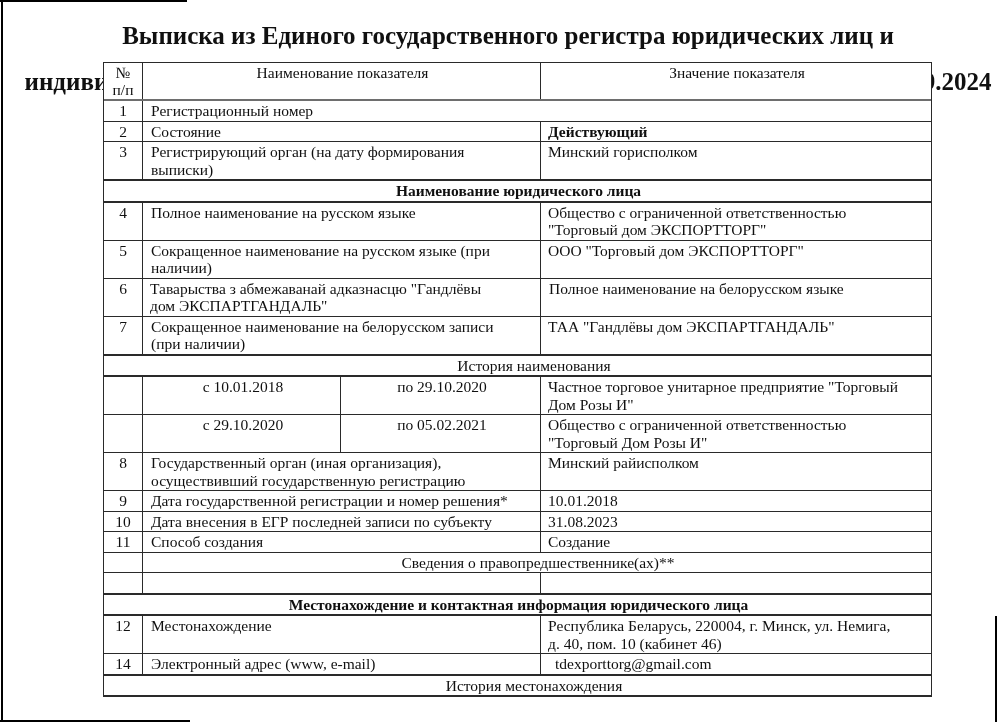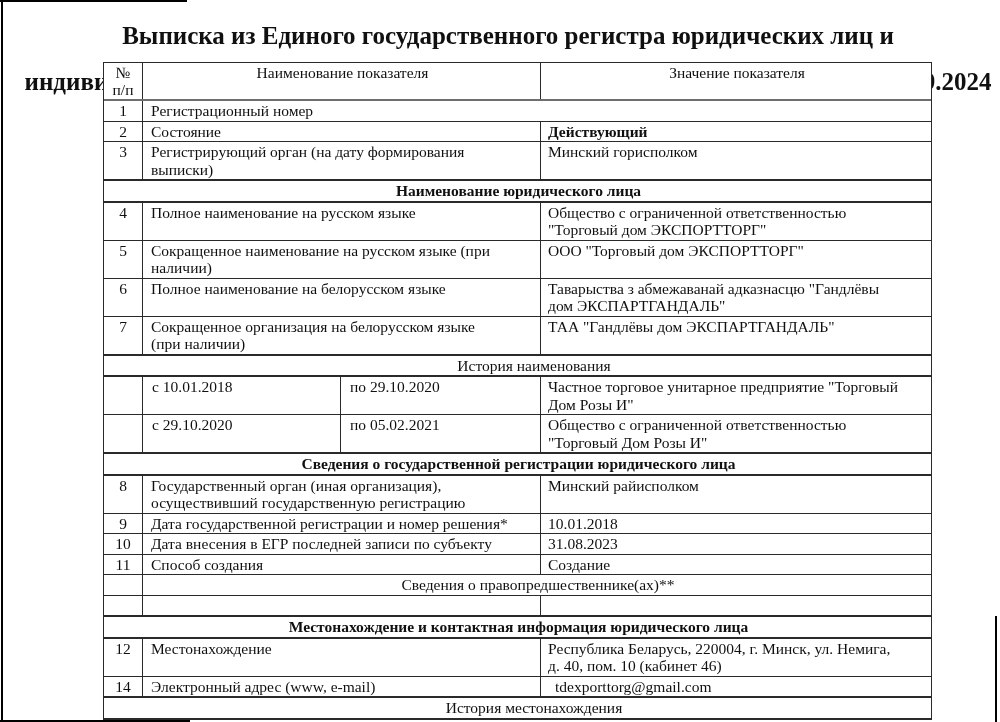--- a/index.html
+++ b/index.html
@@ -59,21 +59,21 @@
     padding:1px 6px 1px 8px;
     white-space:pre-line;
     overflow:hidden;
   }
   .cell:last-child{border-right:none;}
   .num{text-align:center;padding:1px 2px;}
   .value{padding-left:7px;}
   .value.center{text-align:center;}
   .value.bold{font-weight:bold;}
   .value.indent{padding-left:14px;}
-  .from,.to{padding-left:9px;}
+  .from,.to{padding-left:9px;text-align:center;}
   .sectext{text-align:center;border-right:none;}
   .section_bold .sectext{font-weight:bold;}
   .section_plain .sectext{padding-left:39px;}
   .hcell{text-align:center;line-height:17px;padding-top:1px;}
 </style>
 </head>
 <body>
 
 <div class="page">
   <div class="edge edge-left"></div>
@@ -118,50 +118,47 @@
 "Торговый дом ЭКСПОРТТОРГ"</div>
       </div>
       <div class="row item lines2">
         <div class="cell num">5</div>
         <div class="cell name">Сокращенное наименование на русском языке (при
 наличии)</div>
         <div class="cell value">ООО "Торговый дом ЭКСПОРТТОРГ"</div>
       </div>
       <div class="row item lines2">
         <div class="cell num">6</div>
-        <div class="cell name">Полное наименование на белорусском языке</div>
         <div class="cell value">Таварыства з абмежаванай адказнасцю "Гандлёвы
 дом ЭКСПАРТГАНДАЛЬ"</div>
+        <div class="cell name">Полное наименование на белорусском языке</div>
       </div>
       <div class="row item lines2">
         <div class="cell num">7</div>
-        <div class="cell name">Сокращенное организация на белорусском языке
+        <div class="cell name">Сокращенное наименование на белорусском записи
 (при наличии)</div>
         <div class="cell value">ТАА "Гандлёвы дом ЭКСПАРТГАНДАЛЬ"</div>
       </div>
       <div class="row section_plain">
         <div class="cell sectext">История наименования</div>
       </div>
       <div class="row history">
         <div class="cell num"></div>
         <div class="cell from">с 10.01.2018</div>
         <div class="cell to">по 29.10.2020</div>
         <div class="cell value">Частное торговое унитарное предприятие "Торговый
 Дом Розы И"</div>
       </div>
       <div class="row history">
         <div class="cell num"></div>
         <div class="cell from">с 29.10.2020</div>
         <div class="cell to">по 05.02.2021</div>
         <div class="cell value">Общество с ограниченной ответственностью
 "Торговый Дом Розы И"</div>
       </div>
-      <div class="row section_bold">
-        <div class="cell sectext">Сведения о государственной регистрации юридического лица</div>
-      </div>
       <div class="row item lines2">
         <div class="cell num">8</div>
         <div class="cell name">Государственный орган (иная организация),
 осуществивший государственную регистрацию</div>
         <div class="cell value">Минский райисполком</div>
       </div>
       <div class="row item lines1">
         <div class="cell num">9</div>
         <div class="cell name">Дата государственной регистрации и номер решения*</div>
         <div class="cell value">10.01.2018</div>

